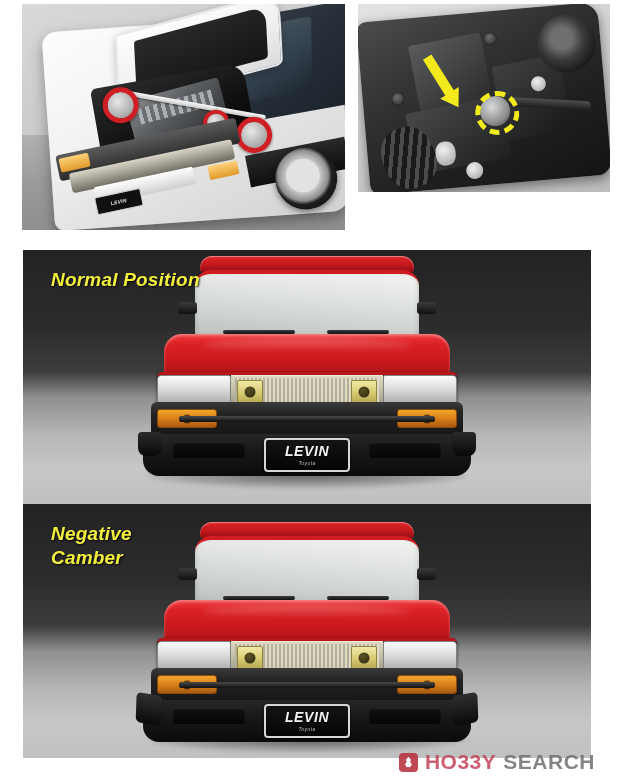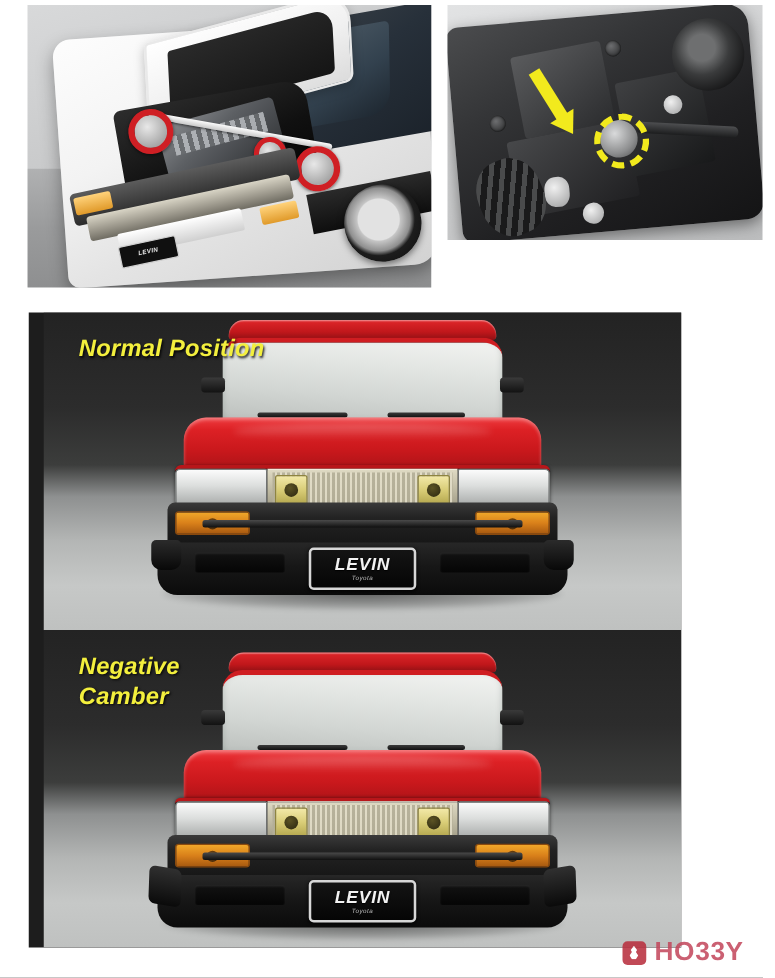--- a/index.html
+++ b/index.html
@@ -231,24 +231,23 @@
     position: absolute; border-radius: 50%;
     background: radial-gradient(circle at 40% 35%,#f0f0f0,#9d9e9f);
   }
   .ch-nub.n1 { left: 28%; bottom: 13%; width: 20px; height: 24px; border-radius: 42%; }
   .ch-nub.n2 { left: 40%; bottom: 4%; width: 17px; height: 17px; }
   .ch-nub.n3 { right: 24%; top: 40%; width: 15px; height: 15px; }
 
   
   #comparison-panel {
     position: absolute;
-    left: 23px; top: 250px; width: 510px; height: 508px;
+    left: 23px; top: 250px; width: 568px; height: 508px;
     overflow: hidden;
     background: #1d1d1d;
-    padding-left: 12px;
   }
   .cmp-photo {
     position: relative;
     width: 100%; height: 50%;
     overflow: hidden;
     background:
       linear-gradient(180deg,
         #232323 0%,
         #2c2c2c 30%,
         #3c3d3c 48%,
@@ -646,13 +645,14 @@
         <div class="pl-main">LEVIN</div>
         <div class="pl-sub">Toyota</div>
       </div>
     </div>
   </div>
 </div>
 
 <div id="watermark">
   <span class="wm-logo"></span>
   <span class="wm-hobby">HO33Y</span>
+  <span class="wm-search">SEARCH</span>
 </div>
 
 </body></html>

